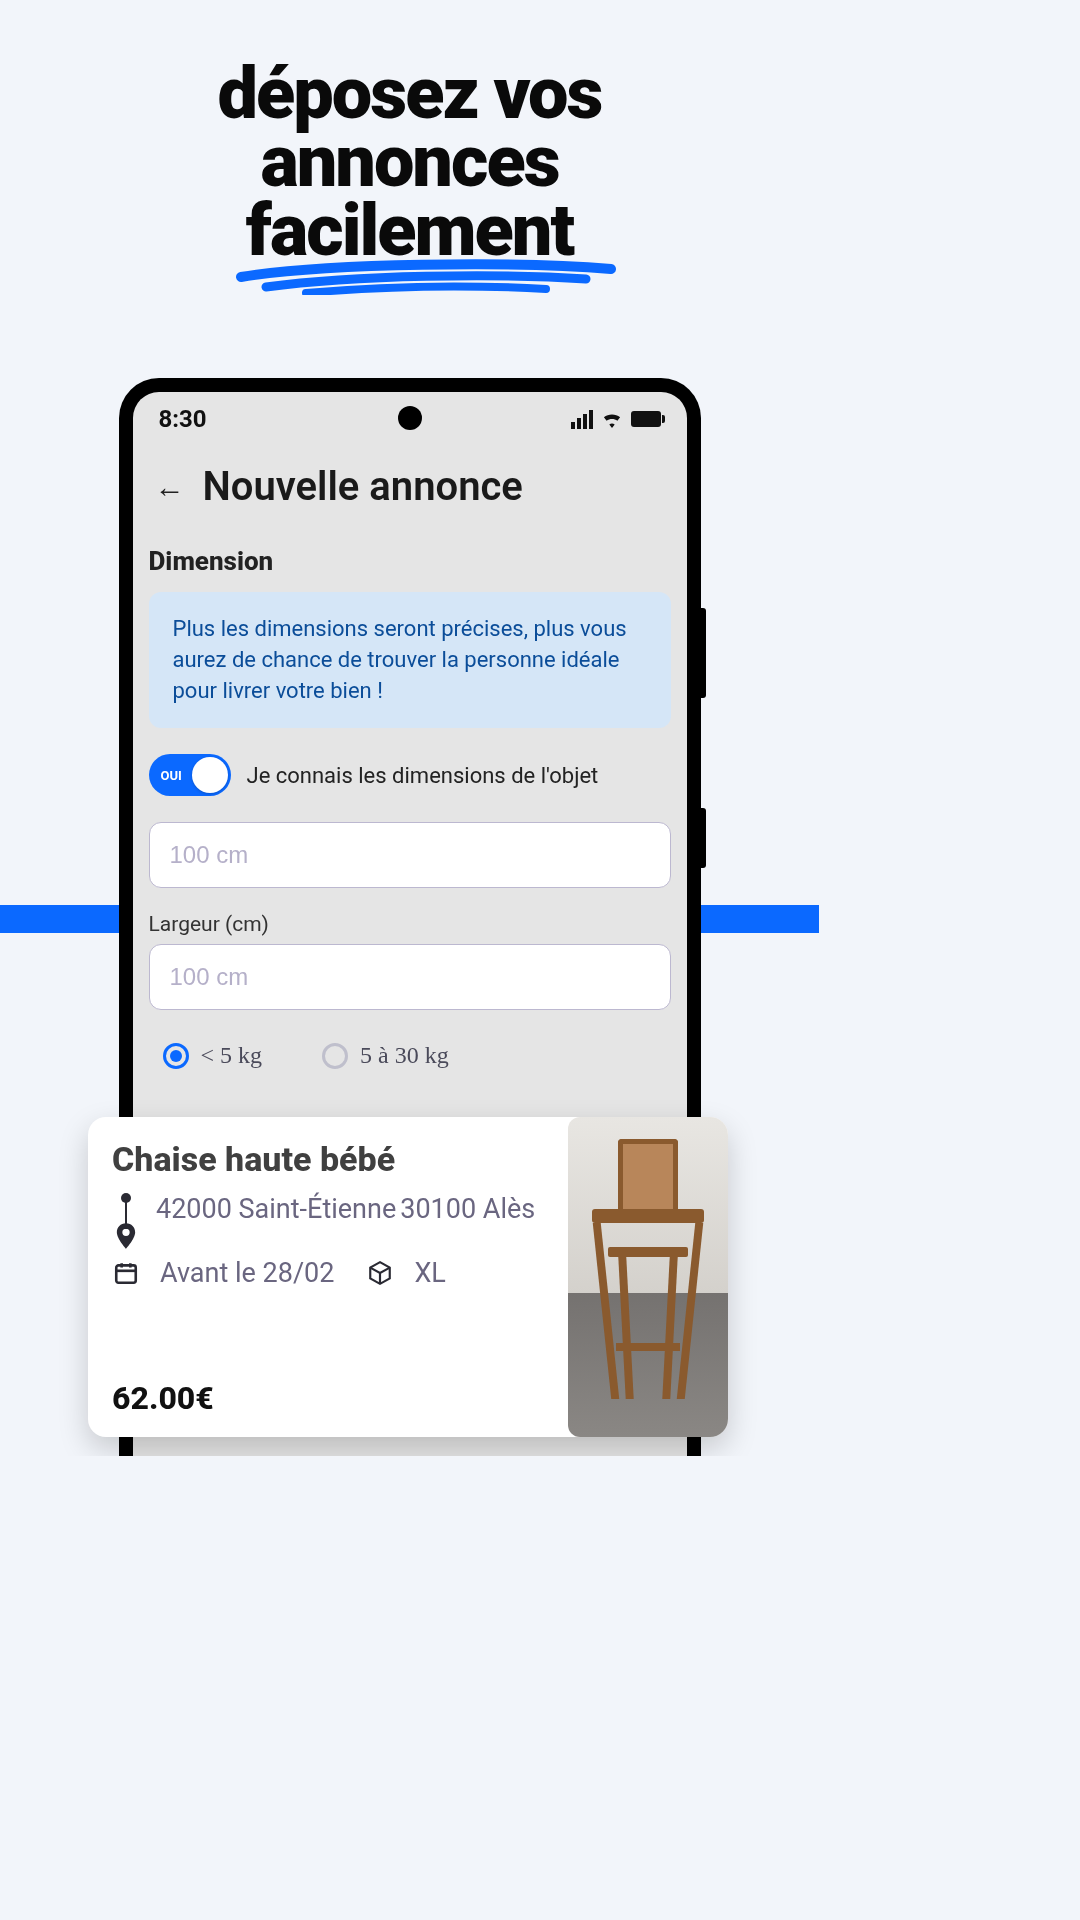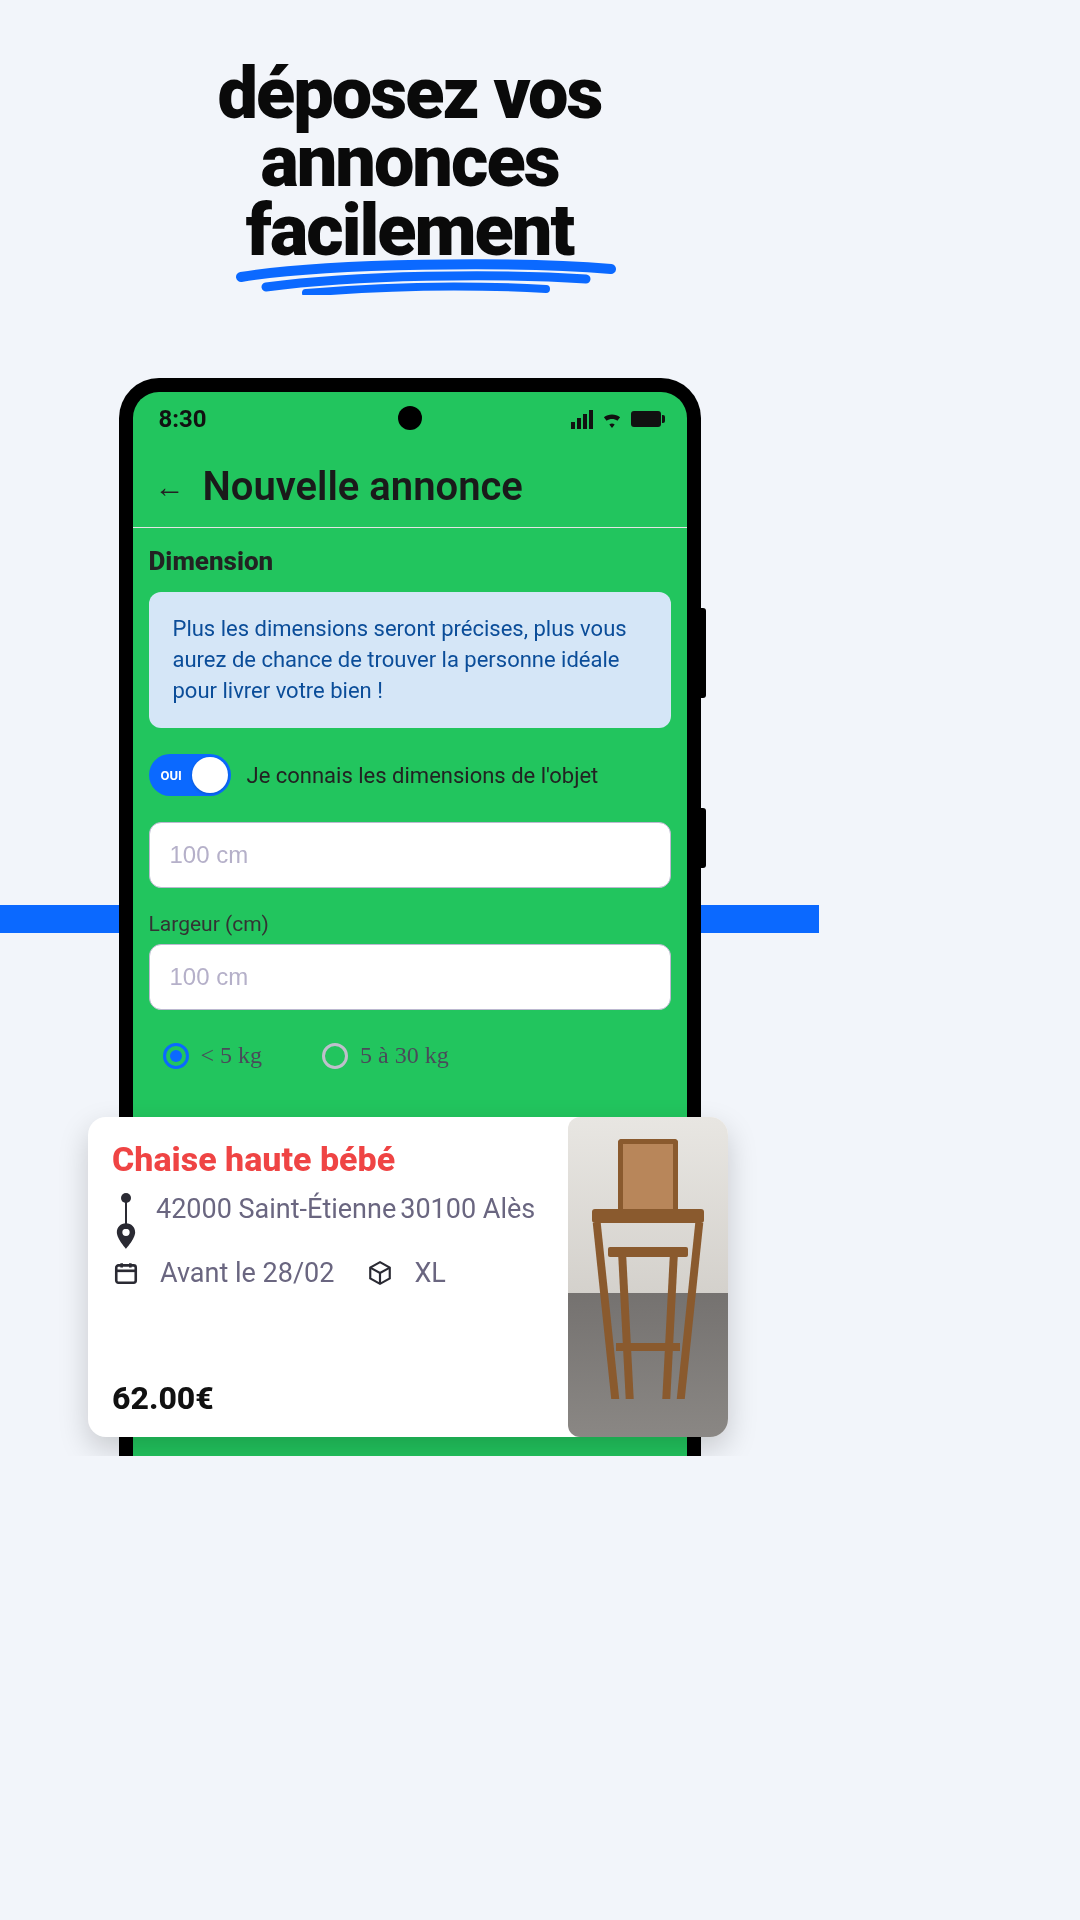--- a/index.html
+++ b/index.html
@@ -61,21 +61,21 @@
     right: -5px;
     width: 5px;
     background: #000;
     border-radius: 0 3px 3px 0;
   }
   .phone-side-btn.b1 { top: 230px; height: 90px; }
   .phone-side-btn.b2 { top: 430px; height: 60px; }
   .phone-screen {
     width: 100%;
     height: 100%;
-    background: #22c55e;
+    background: #e5e5e5;
     border-radius: 26px;
     overflow: hidden;
     position: relative;
   }
   .camera-dot {
     position: absolute;
     top: 14px;
     left: 50%;
     transform: translateX(-50%);
     width: 24px;
@@ -224,21 +224,21 @@
   .listing-left {
     flex: 1;
     padding: 22px 10px 20px 24px;
     display: flex;
     flex-direction: column;
     gap: 8px;
   }
   .listing-title {
     font-size: 34px;
     font-weight: 800;
-    color: #ef4444;
+    color: #404040;
     margin-bottom: 6px;
   }
   .listing-row {
     display: flex;
     align-items: center;
     gap: 20px;
     font-size: 27px;
     color: #6a6680;
   }
   .listing-icon { width: 28px; display: flex; justify-content: center; color:#2a2a33; }

